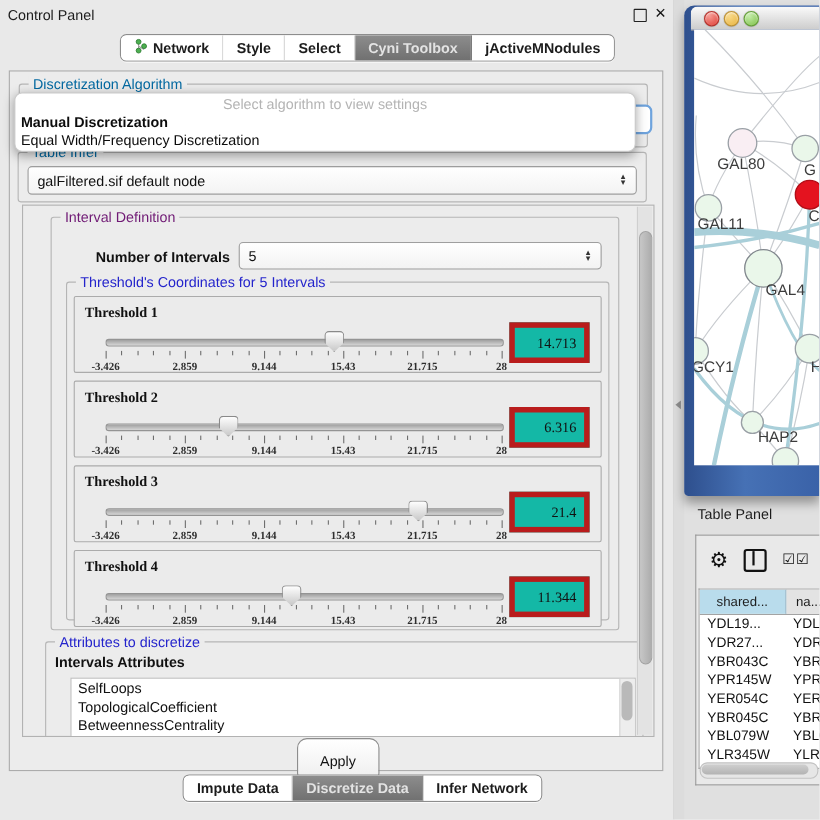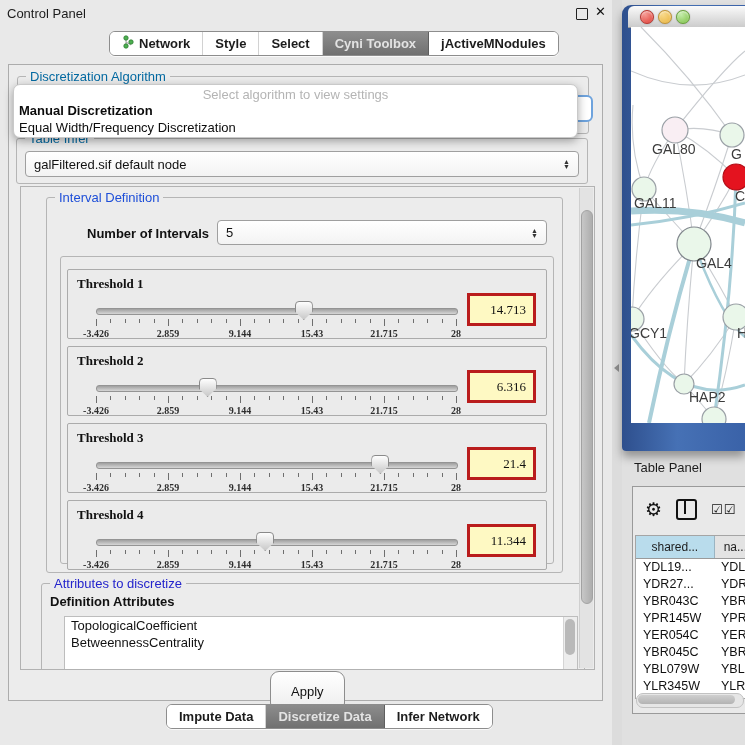--- a/index.html
+++ b/index.html
@@ -16,21 +16,21 @@
   .tabbar{position:absolute;display:flex;border:1px solid #8d8d8d;border-radius:6px;overflow:hidden;background:#fff;height:23px;box-shadow:0 1px 0 rgba(255,255,255,.7);margin-left:21px;}
   .tab{display:flex;align-items:center;gap:5px;padding:0 12px;font-size:13px;font-weight:bold;color:#1c1c1c;background:#fff;border-right:1px solid #d2d2d2;white-space:nowrap;cursor:default;}
   .tab:last-child{border-right:none;}
   .tab.sel{background:linear-gradient(#8d8d8d,#707070);color:#e3e3e3;border-right:1px solid #5f5f5f;}
 
   
   #main-panel{position:absolute;left:8px;top:64px;width:593px;height:635px;border:1px solid #acacac;background:#ececec;}
 
   .group{position:absolute;border:1px solid #b5b5b5;border-radius:3px;}
   .group>.gtitle{position:absolute;top:-8px;left:8px;background:#ececec;padding:0 4px;font-size:13px;color:#0369a1;}
-  .gtitle.green{color:#1d4ed8;}
+  .gtitle.green{color:#701a75;}
   .gtitle.blue{color:#2424cc;}
 
   .combo{position:absolute;display:flex;align-items:center;height:26px;border:1px solid #9f9f9f;border-radius:4px;background:linear-gradient(#ffffff,#f3f3f3);font-size:13px;color:#111;padding:0 8px;box-sizing:border-box;}
   .stepper{margin-left:auto;display:flex;flex-direction:column;line-height:5px;font-size:7px;color:#333;padding-left:6px;}
 
   
   #algo-popup{position:absolute;left:13px;top:84px;width:565px;height:54px;background:#fff;border:1px solid #c9c9c9;border-radius:7px;box-shadow:0 3px 10px rgba(0,0,0,.35);z-index:10;padding-top:2px;box-sizing:border-box;}
   #algo-popup .ph{font-size:13px;color:#b4b4b4;text-align:center;height:16px;}
   #algo-popup .opt{font-size:13px;color:#0c0c0c;padding-left:5px;height:17px;}
   #algo-popup .opt.bold{font-weight:bold;}
@@ -43,21 +43,21 @@
 
   
   .thresh{position:relative;height:68px;border:1px solid #ababab;border-radius:2px;background:#ebebeb;margin:0 6px 7px 6px;}
   .tname{position:absolute;left:9px;top:6px;font-size:13px;font-weight:bold;color:#111;}
   .slider{position:absolute;left:20px;top:30px;width:378px;height:38px;}
   .track{position:absolute;left:8px;top:8px;width:360px;height:5px;border-radius:3px;background:linear-gradient(#9f9f9f,#d6d6d6);border:1px solid #949494;}
   .thumb{position:absolute;top:1px;width:18px;height:19px;background:linear-gradient(#fefefe,#c9c9c9);border:1px solid #8a8a8a;border-radius:4px;clip-path:polygon(0 0,100% 0,100% 55%,50% 100%,0 55%);box-sizing:border-box;}
   .tick{position:absolute;top:19px;width:1px;height:4px;background:#6e6e6e;}
   .tick.maj{height:7px;}
   .tlab{position:absolute;top:28px;width:50px;text-align:center;font-size:10px;font-weight:bold;color:#2e2e2e;}
-  .vbox{position:absolute;right:10px;top:23px;width:56px;height:27px;line-height:27px;background:#fef9c3;border:3px solid #b91c1c;font-size:13px;color:#111;text-align:right;padding-right:7px;}
+  .vbox{position:absolute;right:10px;top:23px;width:56px;height:27px;line-height:27px;background:#14b8a6;border:5px solid #b91c1c;font-size:13px;color:#111;text-align:right;padding-right:7px;}
 
   
   #attr-list{position:absolute;left:22px;top:32px;width:512px;height:54px;background:#fff;border:1px solid #bdbdbd;overflow:hidden;}
   #attr-list .item{font-size:13px;color:#111;padding-left:6px;line-height:17px;white-space:nowrap;}
   #attr-list .lscroll{position:absolute;right:0;top:0;width:13px;height:100%;background:#ededed;border-left:1px solid #d5d5d5;}
   #attr-list .lthumb{position:absolute;left:1px;top:2px;width:10px;height:36px;border-radius:5px;background:#b9b9b9;}
 
   .push-btn{position:absolute;font-size:13px;color:#111;background:linear-gradient(#ffffff,#ededed);border:1px solid #8d8d8d;border-radius:9px;padding:12px 20px;}
 
   
@@ -161,20 +161,21 @@
         <div style="position:absolute;left:40px;top:28px;font-size:13px;font-weight:bold;color:#111;">Number of Intervals</div>
         <div class="combo" style="left:170px;top:22px;width:330px;height:25px;">
           <span>5</span>
           <span class="stepper">
               <span>▲</span>
               <span>▼</span>
             </span>
         </div>
 
         <div class="group" style="left:13px;top:58px;width:492px;height:306px;">
+          <span class="gtitle blue">Threshold's Coordinates for 5 Intervals</span>
           <div id="thresholds" style="position:absolute;left:0;top:12px;width:100%;font-family:Liberation Serif, serif;">
               <div class="thresh">
                 <div class="tname">Threshold 1</div>
                 <div class="slider">
                   <div class="track"></div>
                   <i class="tick maj" style="left:8.0px"></i>
                   <i class="tick" style="left:22.4px"></i>
                   <i class="tick" style="left:36.8px"></i>
                   <i class="tick" style="left:51.2px"></i>
                   <i class="tick" style="left:65.6px"></i>
@@ -328,25 +329,26 @@
                   <div class="thumb" style="left:168.2px"></div>
                 </div>
                 <div class="vbox">11.344</div>
               </div>
             </div>
         </div>
       </div>
 
       <div class="group" style="left:20px;top:396px;width:542px;height:92px;">
         <span class="gtitle blue">Attributes to discretize</span>
-        <div style="position:absolute;left:8px;top:10px;font-size:13px;font-weight:bold;color:#111;">Definition Attributes</div>
+        <div style="position:absolute;left:8px;top:10px;font-size:13px;font-weight:bold;color:#111;">Intervals Attributes</div>
         <div id="attr-list">
           <div class="lscroll">
               <div class="lthumb"></div>
             </div>
+        <div class="item">SelfLoops</div>
             <div class="item">TopologicalCoefficient</div>
             <div class="item">BetweennessCentrality</div>
           </div>
       </div>
 
       <div class="vscroll">
         <div class="vthumb"></div>
       </div>
     </div>
 

